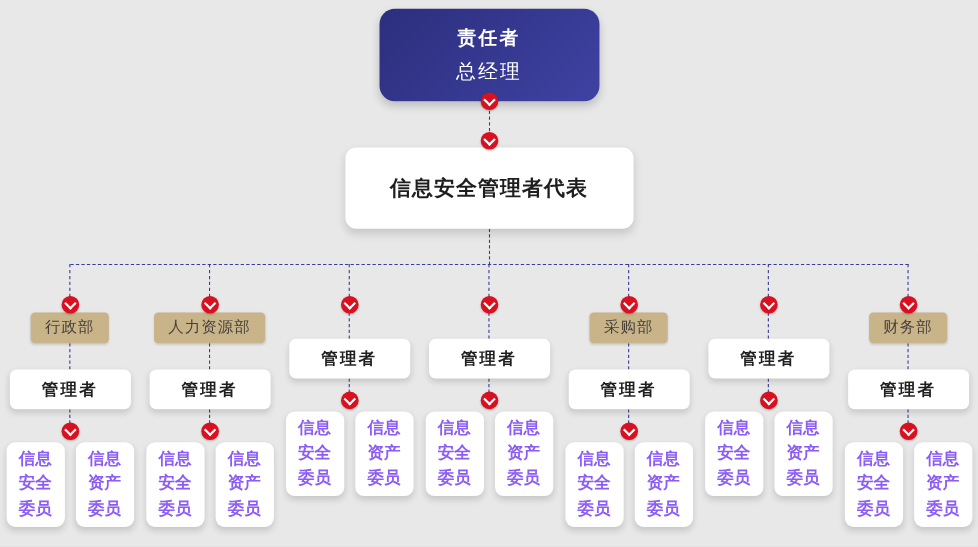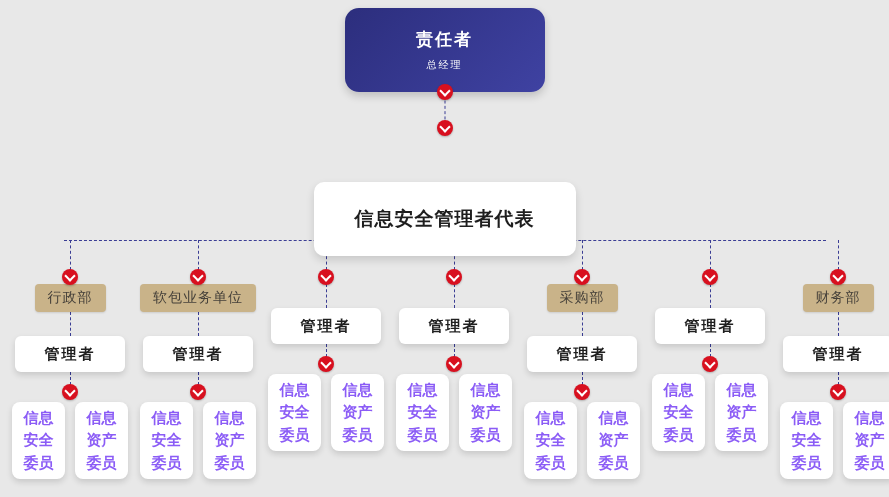--- a/index.html
+++ b/index.html
@@ -38,45 +38,44 @@
   
   .root-box {
     position:absolute; top:8px; width:200px; height:84px;
     background:linear-gradient(135deg,#2c2e7d,#3f42a2);
     border-radius:14px; color:#fff; text-align:center;
     box-shadow:0 4px 8px rgba(0,0,0,.18);
     display:flex; flex-direction:column; align-items:center; justify-content:center;
     gap:7px; z-index:2;
   }
   .root-title { font-size:17px; font-weight:bold; letter-spacing:2px; }
-  .root-subtitle { font-size:10px; letter-spacing:2px; }
+  .root-subtitle { font-size:18px; letter-spacing:2px; }
 
   .rep-box {
     position:absolute; top:134px; width:262px; height:74px;
     background:#fff; border-radius:10px;
     box-shadow:0 4px 8px rgba(0,0,0,.14);
     display:flex; align-items:center; justify-content:center;
     font-size:19px; font-weight:bold; color:#1e1e1e; letter-spacing:1px;
     z-index:2;
-    margin-top:48px;
   }
 
   .vtop1 { top:90px;  height:40px; z-index:1; }
   .vtop2 { top:208px; height:33px; }
   .c1 { top:84px; }
   .c2 { top:120px; }
   .chev-abs { position:absolute; transform:translateX(-50%); left:50%; }
 
   
   .columns {
     position:absolute; top:240px; left:0; right:0;
     display:flex;
   }
   .column {
-    flex:1 1 0; display:flex; flex-direction:column; align-items:center;padding-left:12px;
+    flex:1 1 0; display:flex; flex-direction:column; align-items:center;
   }
   .stub  { height:30px; }
   .gap1  { height:24px; }
   .gap2  { height:13px; }
 
   .col-chev { margin:-1px 0; }
 
   .dept {
     background:#c9b389; color:#46413a;
     font-size:14px; letter-spacing:1px;
@@ -139,21 +138,21 @@
 委员</div>
         <div class="member">信息
 资产
 委员</div>
       </div>
     </div>
 
     <div class="column">
       <div class="vline stub"></div>
       <span class="chevron col-chev"></span>
-      <div class="dept">软包业务单位</div>
+      <div class="dept">人力资源部</div>
       <div class="vline gap1"></div>
       <div class="manager">管理者</div>
       <div class="vline gap2"></div>
       <span class="chevron col-chev"></span>
       <div class="members">
         <div class="member">信息
 安全
 委员</div>
         <div class="member">信息
 资产

